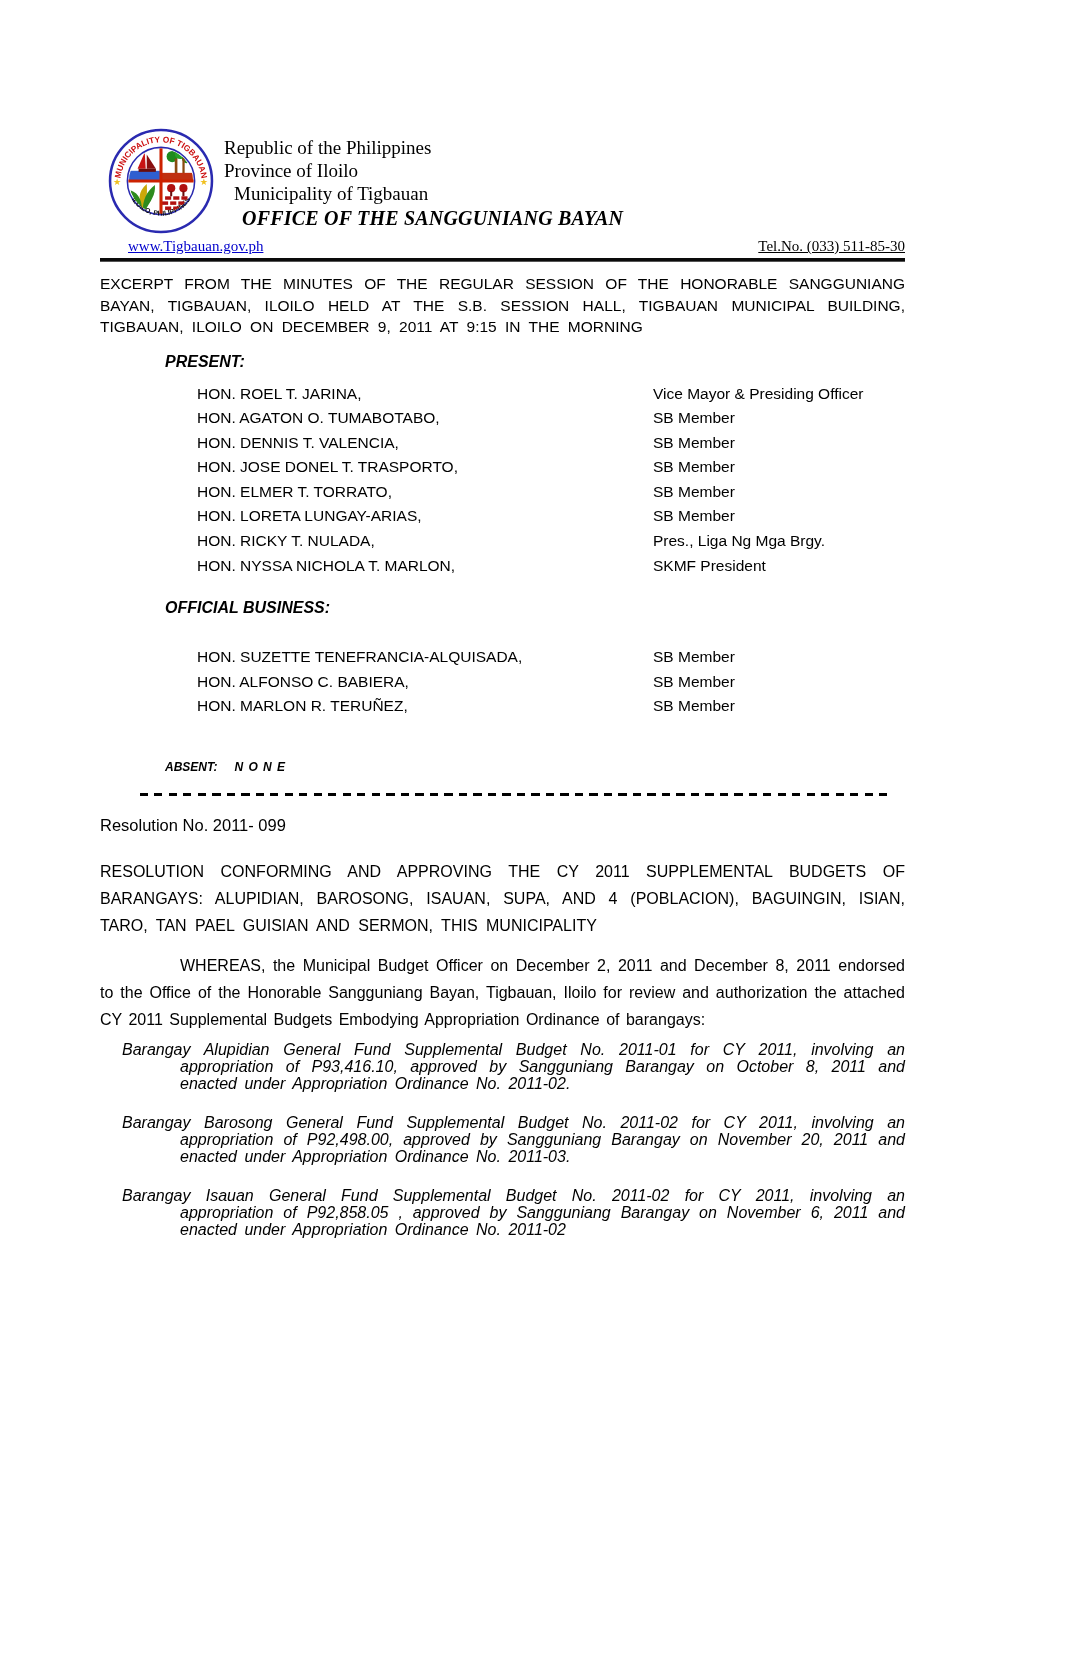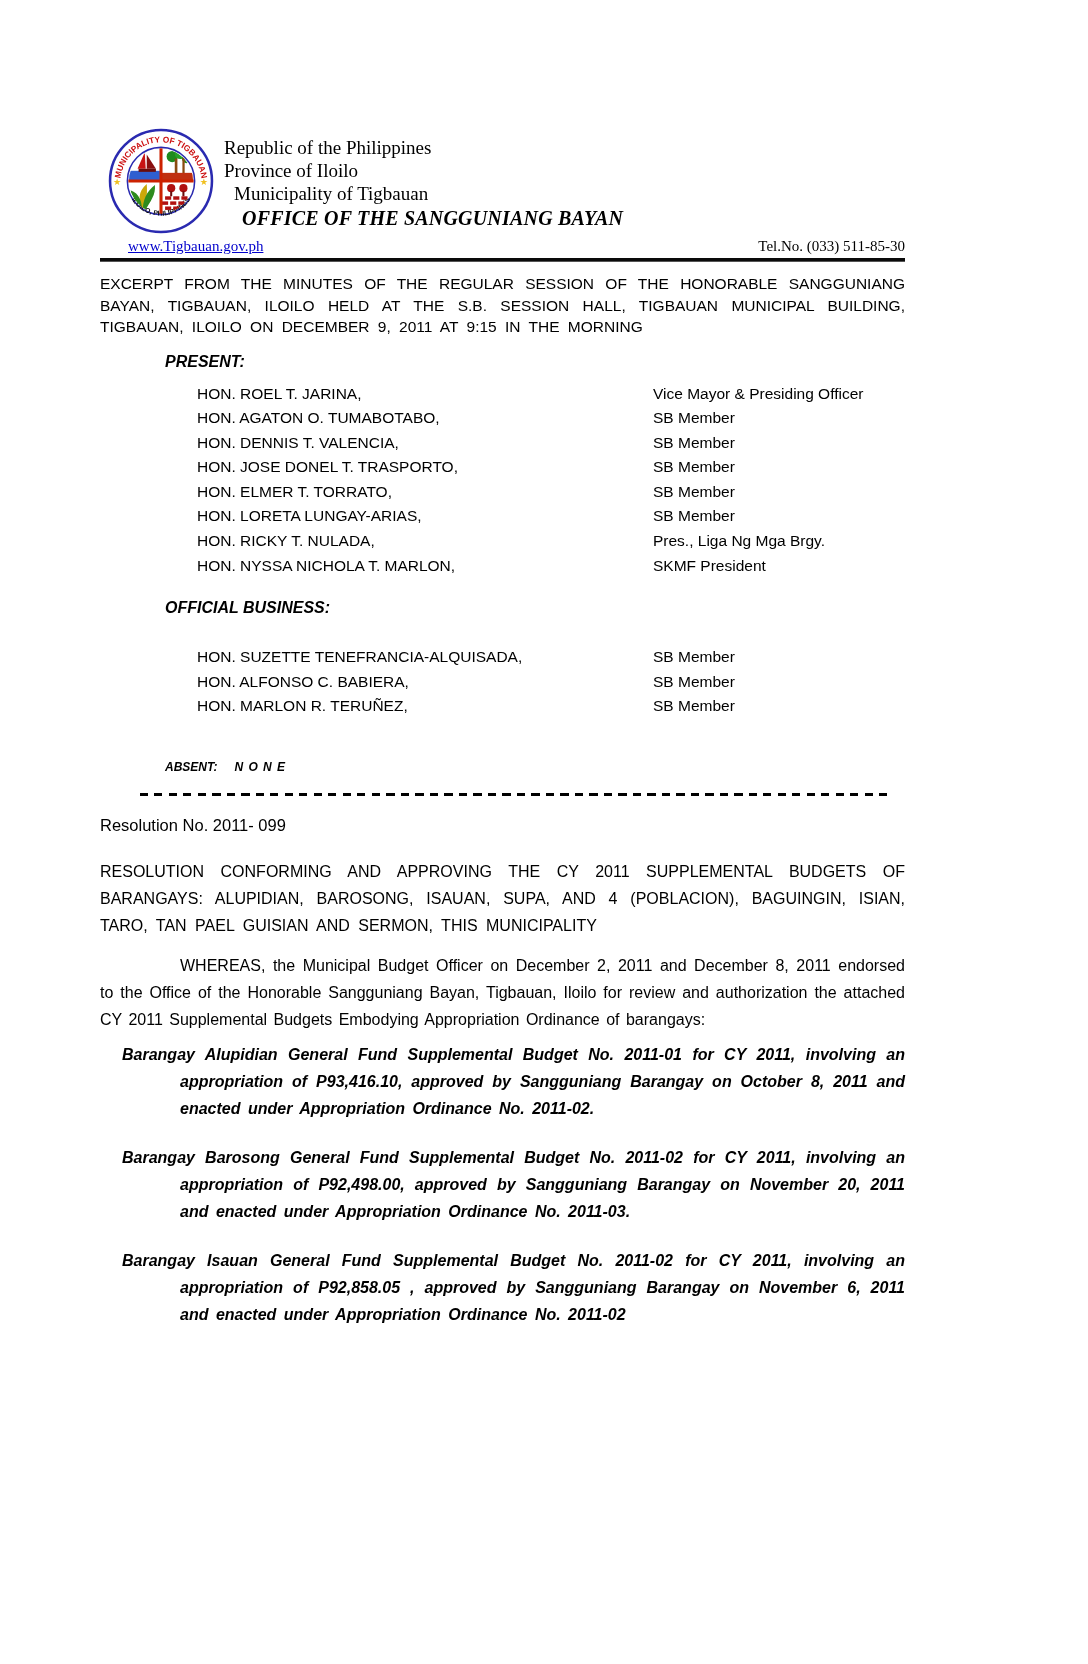--- a/index.html
+++ b/index.html
@@ -31,21 +31,21 @@
     font-weight:bold; font-style:italic;
     font-size:20px; padding-left:18px; padding-top:2px;
     letter-spacing:0.2px;
   }
   .url-row {
     margin-top:4px;
     display:flex; justify-content:space-between; align-items:center;
     font-family:"Liberation Serif", serif; font-size:15px;
   }
   .website { margin-left:28px; color:#0000cc; text-decoration:underline; cursor:pointer; }
-  .tel { color:#000; }
+  .tel { color:#000;text-decoration:underline; }
   .header-rule {
     margin-top:3px; height:4px; background:#0a0a0a;
     border-bottom:1px solid #555;
   }
 
   
   .excerpt {
     margin-top:11px;
     font-size:15.5px; line-height:21.5px;
     text-align:justify; word-spacing:4px;
@@ -75,22 +75,22 @@
     text-align:justify; word-spacing:4px;
   }
   .whereas {
     margin-top:13px;
     font-size:16px; line-height:27px;
     text-align:justify; text-indent:80px; word-spacing:2px;
   }
   .barangay-item {
     margin-top:8px; margin-bottom:22px;
     padding-left:80px; text-indent:-58px;
-    font-size:16px; line-height:27px;
-    font-weight:bold; font-style:italic;
+    font-size:16px; line-height:17px;
+    font-weight:normal; font-style:italic;
     text-align:justify; word-spacing:3px;
   }
   .barangay-list { margin-top:6px; }
 </style>
 </head>
 <body>
 
 <div class="page">
   <div class="content">
 

